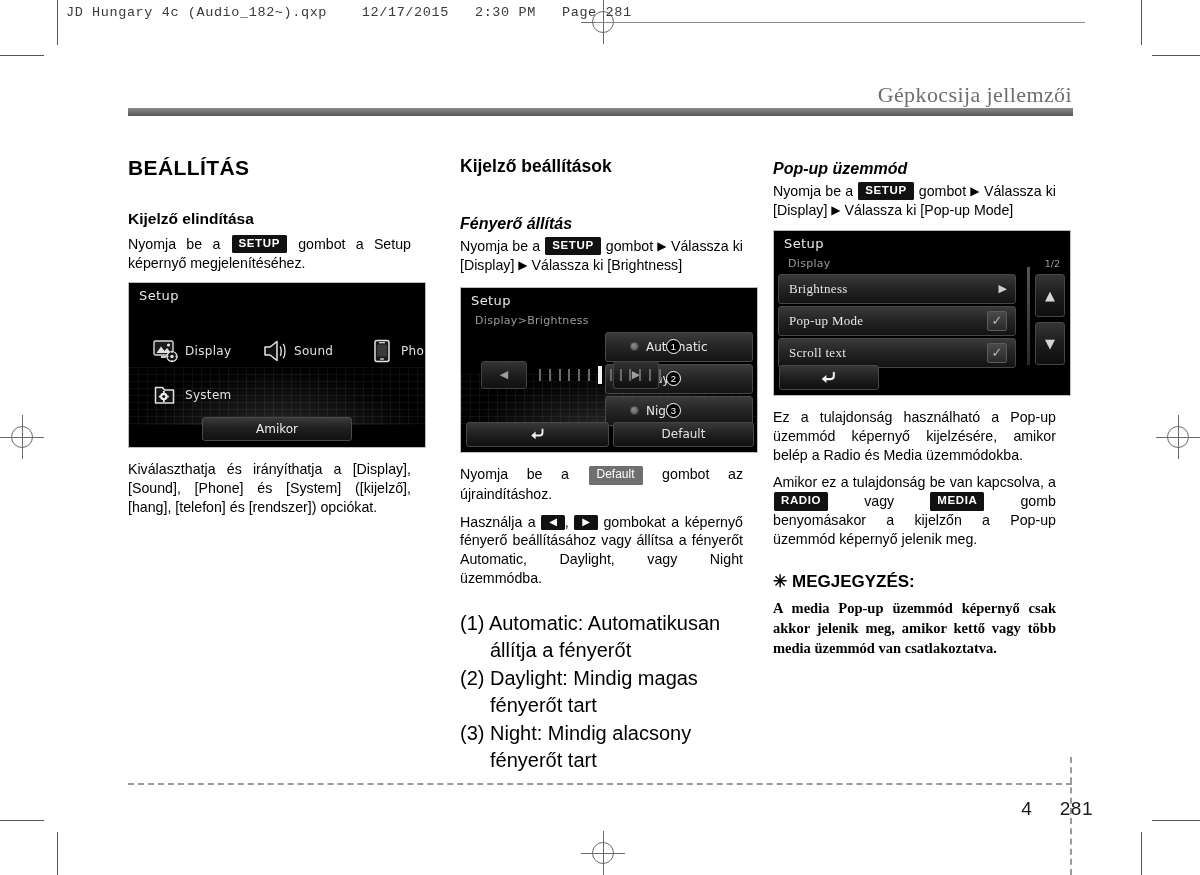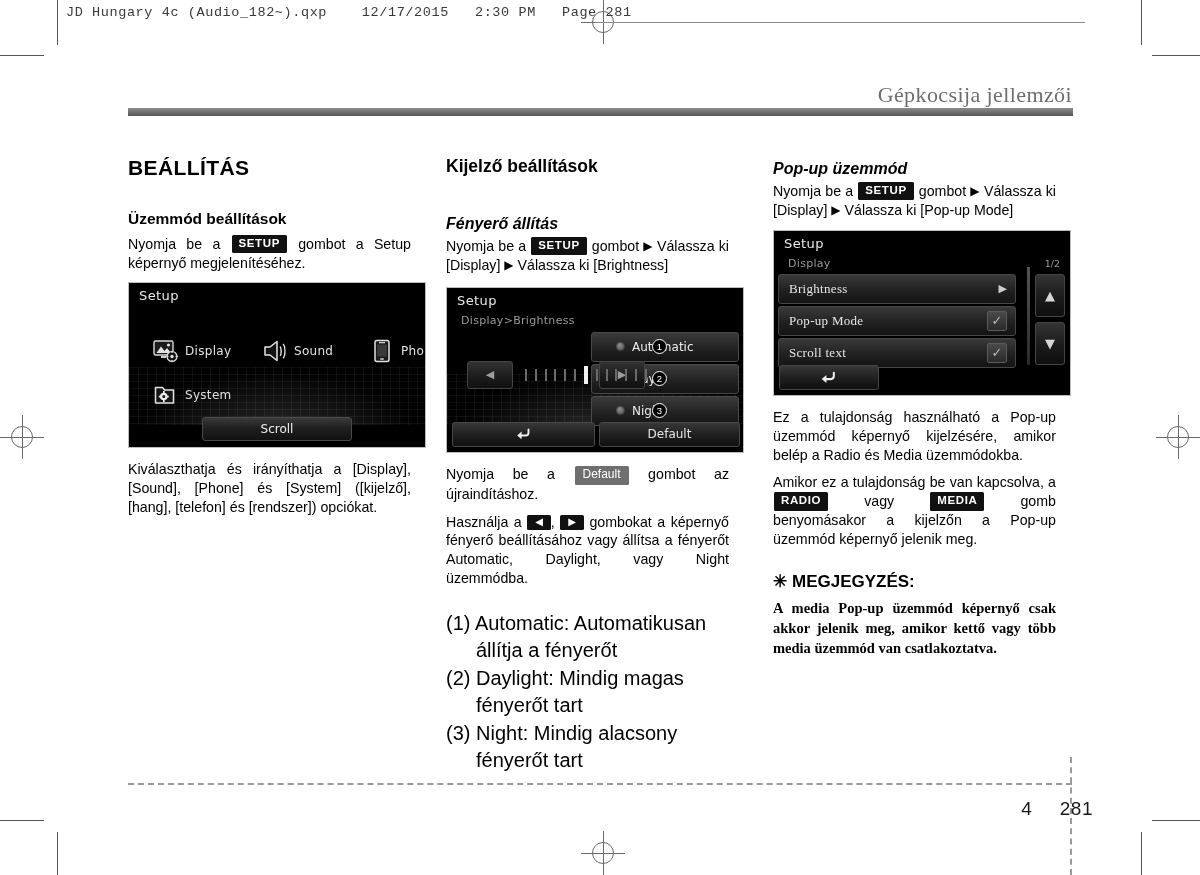--- a/index.html
+++ b/index.html
@@ -47,21 +47,21 @@
     position: absolute; left: 128px; top: 108px; width: 945px; height: 8px;
     background: linear-gradient(to bottom, #8b8b8b 0%, #6d6d6d 55%, #565656 100%);
   }
   .runhead-bar-left {
     position: absolute; left: 128px; top: 104px; width: 688px; height: 4px; background: #ffffff;
   }
 
   
   .col { position: absolute; top: 156px; width: 283px; }
   #col1 { left: 128px; }
-  #col2 { left: 446px; }
+  #col2 { left: 460px; }
   #col3 { left: 773px; }
 
   h1.sec {
     font-size: 21px; font-weight: bold; margin: 0 0 30px 0; letter-spacing: 0.4px;
   }
   h2.sub {
     font-size: 15.5px; font-weight: bold; margin: 0 0 7px 0;
   }
   h2.sub-italic {
     font-size: 16px; font-weight: bold; font-style: italic; margin: 0 0 4px 0;
@@ -278,21 +278,21 @@
 <div class="preheader">JD Hungary 4c (Audio_182~).qxp    12/17/2015   2:30 PM   Page 281</div>
 <div class="preheader-rule"></div>
 
 <div class="runhead">Gépkocsija jellemzői</div>
 <div class="runhead-bar"></div>
 <div class="runhead-bar-left"></div>
 
 <div class="col" id="col1">
   <h1 class="sec">BEÁLLÍTÁS</h1>
 
-  <h2 class="sub">Üzemmód beállítások</h2>
+  <h2 class="sub">Kijelző elindítása</h2>
   <p class="body">
     <span>Nyomja be a</span>
     <span class="chip">SETUP</span>
     <span>gombot a Setup képernyő megjelenítéséhez.</span>
   </p>
 
   <div class="screen">
     <div class="floor"></div>
     <div class="scr-title">Setup</div>
 
@@ -349,21 +349,21 @@
             <rect x="10" y="8" width="1.7" height="2.6"></rect>
               <rect x="10" y="16.4" width="1.7" height="2.6"></rect>
             <rect x="5.8" y="12.7" width="2.6" height="1.7"></rect>
               <rect x="13.2" y="12.7" width="2.6" height="1.7"></rect>
           </g>
         </svg>
       </span>
       <span class="lbl">System</span>
     </div>
 
-    <div class="btn-close">Scroll</div>
+    <div class="btn-close">Amikor</div>
   </div>
 
   <p class="body last">Kiválaszthatja és irányíthatja a [Display], [Sound], [Phone] és [System] ([kijelző], [hang], [telefon] és [rendszer]) opciókat.</p>
 </div>
 
 <div class="col" id="col2">
   <h1 class="sec2">Kijelző beállítások</h1>
 
   <h2 class="sub-italic">Fényerő állítás</h2>
   <p class="body">

